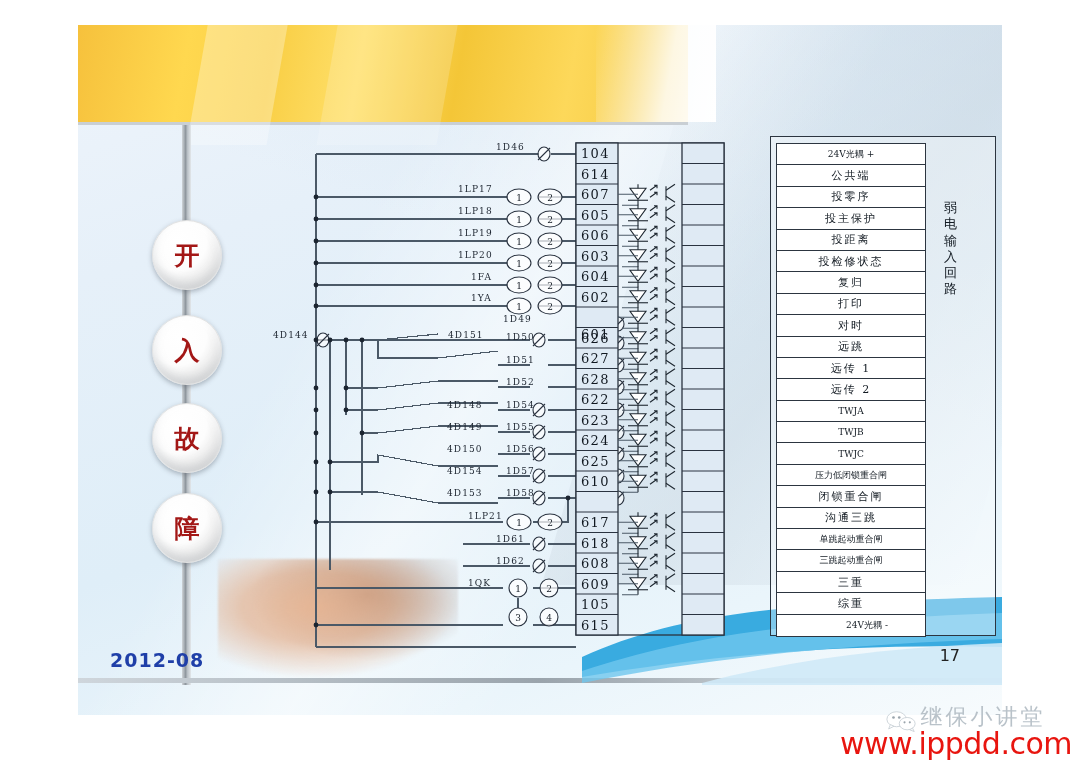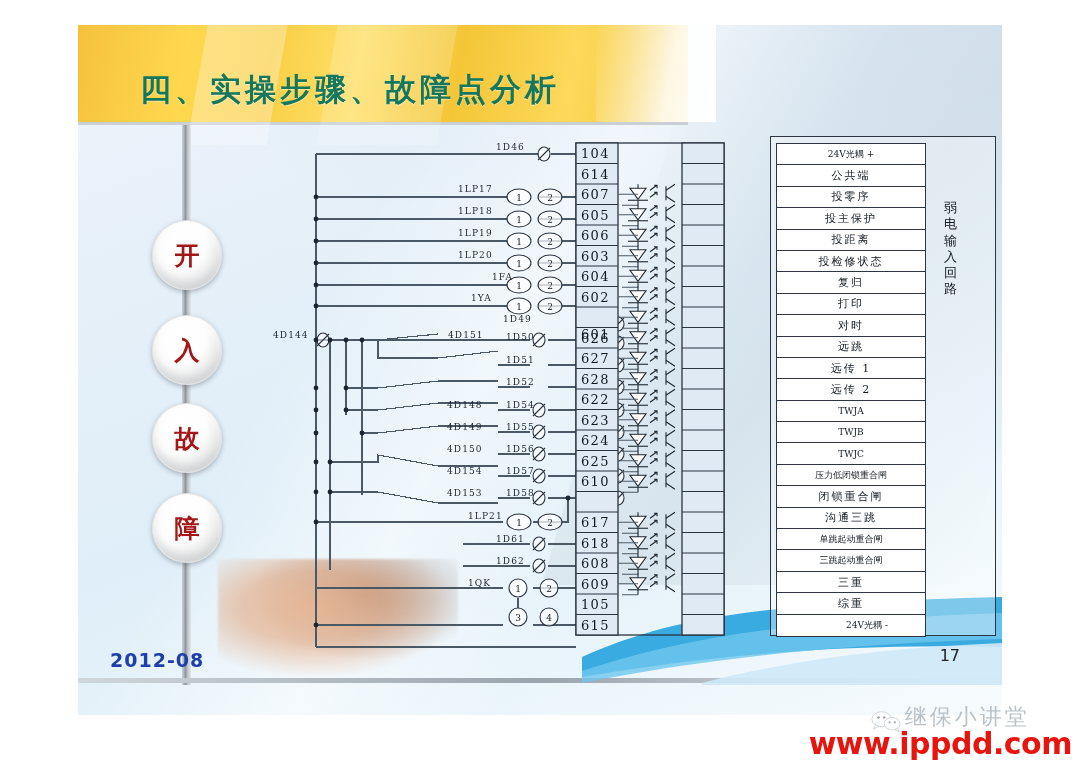--- a/index.html
+++ b/index.html
@@ -151,40 +151,39 @@
   .brand{
     position:absolute; right:8px; bottom:2px; z-index:20; text-align:center;
   }
   .brand-cn{
     font-family:"DejaVu Serif","Liberation Serif",serif;
     font-size:22px; color:#b9c2c9; letter-spacing:3px; white-space:nowrap;
     position:relative; left:10px;
   }
   .brand-url{
     font-family:"DejaVu Sans","Liberation Sans",sans-serif;
-    font-size:30px; font-weight:700; color:#e8150f; letter-spacing:-.5px;
+    font-size:30px; font-weight:400; color:#e8150f; letter-spacing:-.5px;
     margin-top:-6px;
   }
   .wechat{
     display:inline-block; width:30px; height:22px; position:relative; top:3px; margin-right:4px;
     vertical-align:middle;
   }
 </style>
 </head>
 <body>
 
 <div id="slide">
 
   <div class="wedge"></div>
 
   <div class="banner">
     <div class="sheen"></div>
     <div class="sheen2"></div>
   </div>
-  <div class="title">四、实操步骤、故障点分析</div>
 
   <div class="pole"></div>
   <div class="circle c1">开</div>
   <div class="circle c2">入</div>
   <div class="circle c3">故</div>
   <div class="circle c4">障</div>
 
   <svg id="diagram" viewBox="0 0 924 690" preserveAspectRatio="none">
     <defs>
       <marker id="dotm" markerWidth="5" markerHeight="5" refX="2.5" refY="2.5">
@@ -645,21 +644,21 @@
         <circle cx="252" cy="467" r="2.4"></circle>
         <circle cx="490" cy="473" r="2.4"></circle>
       </g>
   </svg>
 
   <div class="lbl" style="left:418px;top:117px">1D46</div>
   <div class="lbl" style="left:380px;top:159px">1LP17</div>
   <div class="lbl" style="left:380px;top:181px">1LP18</div>
   <div class="lbl" style="left:380px;top:203px">1LP19</div>
   <div class="lbl" style="left:380px;top:225px">1LP20</div>
-  <div class="lbl" style="left:414px;top:247px">1FA</div>
+  <div class="lbl" style="left:393px;top:247px">1FA</div>
   <div class="lbl" style="left:393px;top:268px">1YA</div>
   <div class="lbl" style="left:425px;top:289px">1D49</div>
   <div class="lbl" style="left:195px;top:305px">4D144</div>
   <div class="lbl" style="left:370px;top:305px">4D151</div>
   <div class="lbl" style="left:428px;top:307px">1D50</div>
   <div class="lbl" style="left:428px;top:330px">1D51</div>
   <div class="lbl" style="left:428px;top:352px">1D52</div>
   <div class="lbl" style="left:369px;top:375px">4D148</div>
   <div class="lbl" style="left:428px;top:375px">1D54</div>
   <div class="lbl" style="left:369px;top:397px">4D149</div>

